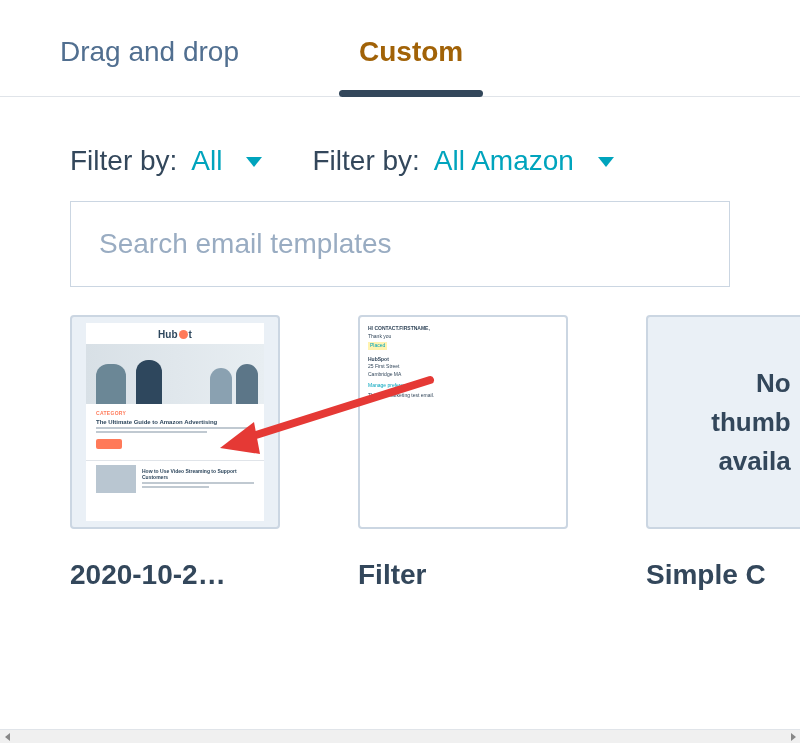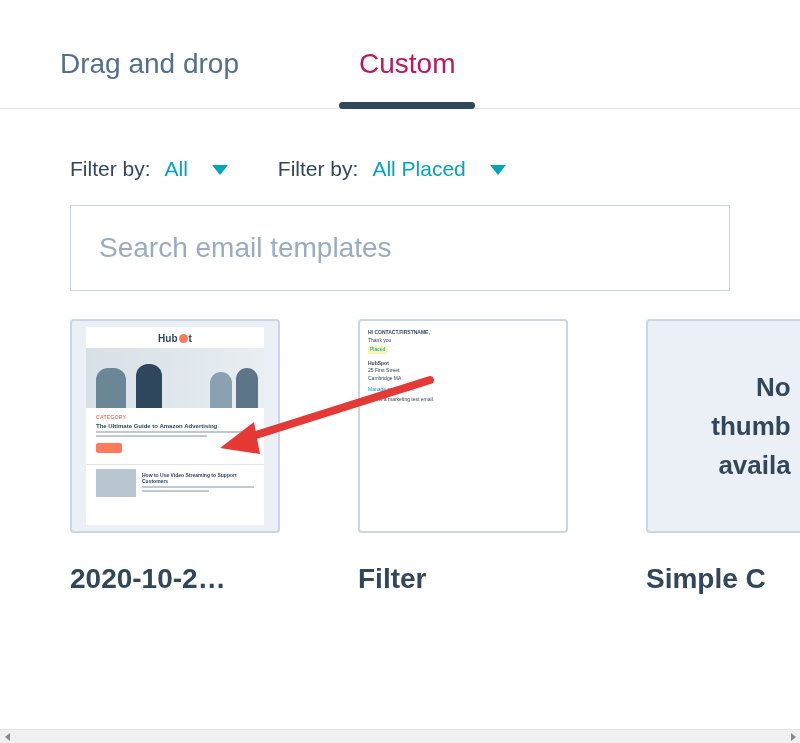--- a/index.html
+++ b/index.html
@@ -1,22 +1,22 @@
 <!DOCTYPE html>
 <html><head>
   <meta charset="utf-8">
   <style>
     * { box-sizing: border-box; margin: 0; padding: 0; }
     body { font-family: -apple-system, BlinkMacSystemFont, "Segoe UI", Helvetica, Arial, sans-serif; background: #fff; width: 800px; height: 743px; overflow: hidden; color: #33475b; position: relative; }
     .viewport { width: 800px; height: 743px; position: relative; overflow: hidden; }
-    .tabs { display: flex; border-bottom: 1px solid #e0e4e9; padding-top: 24px; }
+    .tabs { display: flex; border-bottom: 1px solid #e0e4e9; padding-top: 12px; }
     .tab { padding: 24px 60px 28px; font-size: 28px; font-weight: 400; color: #516f90; cursor: pointer; position: relative; }
-    .tab.active { color: #be185d; font-weight: 400; }
+    .tab.active { color: #a16207; font-weight: 700; }
     .tab.active::after { content: ""; position: absolute; left: 40px; right: 40px; bottom: -1px; height: 7px; background: #33475b; border-radius: 4px; }
-    .filters { display: flex; align-items: center; gap: 24px; padding: 48px 70px 24px; font-size: 21px; }
+    .filters { display: flex; align-items: center; gap: 24px; padding: 48px 70px 24px; font-size: 28px; }
     .filter-group { display: flex; align-items: center; gap: 14px; }
     .filter-label { color: #33475b; }
     .filter-select { display: inline-flex; align-items: center; gap: 24px; color: #00a4bd; font-weight: 500; cursor: pointer; }
     .caret { width: 0; height: 0; border-left: 8px solid transparent; border-right: 8px solid transparent; border-top: 10px solid #00a4bd; margin-top: 2px; }
     .search-wrap { padding: 0 70px 28px; }
     .search { width: 100%; border: 1px solid #cbd6e2; border-radius: 0; padding: 26px 28px; font-size: 28px; color: #33475b; outline: none; }
     .search::placeholder { color: #99acc2; }
     .cards { display: flex; gap: 18px; padding: 0 70px; }
     .card { width: 210px; display: flex; flex-direction: column; cursor: pointer; }
     .thumb { width: 210px; height: 214px; border: 2px solid #cbd6e2; border-radius: 4px; background: #eaf0f6; overflow: hidden; position: relative; }
@@ -68,21 +68,21 @@
     <div class="filter-group">
       <span class="filter-label">Filter by:</span>
       <span class="filter-select">
         <span>All</span>
         <span class="caret"></span>
       </span>
     </div>
     <div class="filter-group" style="margin-left:26px;">
       <span class="filter-label">Filter by:</span>
       <span class="filter-select">
-        <span>All Placed</span>
+        <span>All Amazon</span>
         <span class="caret"></span>
       </span>
     </div>
   </div>
 
   <div class="search-wrap">
     <input class="search" type="text" placeholder="Search email templates" style="">
   </div>
 
   <div class="cards">

